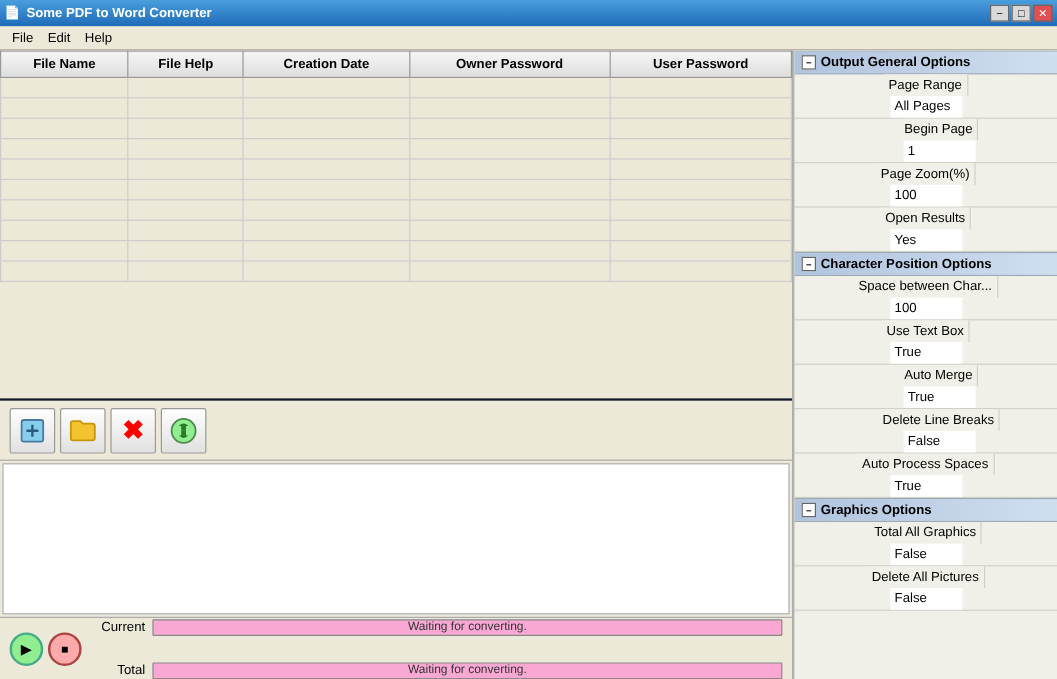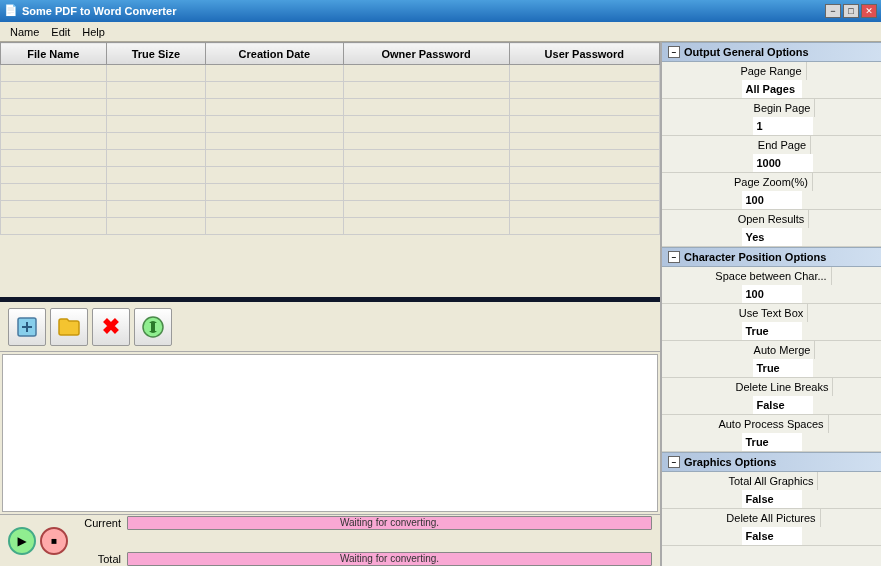--- a/index.html
+++ b/index.html
@@ -78,22 +78,22 @@
     .left-panel {
       flex: 1;
       display: flex;
       flex-direction: column;
       border-right: 1px solid #aaa;
     }
 
     
     .file-table-container {
       flex: 0 0 auto;
-      height: 260px;
-      border-bottom: 5px solid #0f172a;
+      height: 292px;
+      border-bottom: 2px solid #0f172a;
       overflow: hidden;
     }
     .file-table {
       width: 100%;
       border-collapse: collapse;
     }
     .file-table th {
       background: linear-gradient(to bottom, #f5f5f5, #ddd);
       border: 1px solid #999;
       padding: 3px 6px;
@@ -259,54 +259,53 @@
       align-items: center;
     }
     .options-val {
       width: 60px;
       padding: 2px 4px;
       font-size: 11px;
       background: white;
       min-height: 18px;
       display: flex;
       align-items: center;
-      font-weight: bold;
     }
   </style>
 </head>
 <body>
 
 <div class="title-bar">
   <div class="title-bar-left">
     <span class="title-icon">📄</span>
     <span class="title-text">Some PDF to Word Converter</span>
   </div>
   <div class="title-bar-buttons">
     <div class="title-btn">−</div>
     <div class="title-btn">□</div>
     <div class="title-btn close">✕</div>
   </div>
 </div>
 
 <div class="menu-bar">
-  <span class="menu-item">Name</span>
+  <span class="menu-item">File</span>
   <span class="menu-item">Edit</span>
   <span class="menu-item">Help</span>
 </div>
 
 <div class="main-container">
 
   <div class="left-panel">
 
     <div class="file-table-container">
       <table class="file-table">
         <thead>
           <tr>
             <th>File Name</th>
-            <th>True Size</th>
+            <th>File Help</th>
             <th>Creation Date</th>
             <th>Owner Password</th>
             <th>User Password</th>
           </tr>
         </thead>
         <tbody>
 
           <tr>
               <td>&nbsp;</td>
               <td></td>
@@ -437,24 +436,20 @@
         <span>Output General Options</span>
       </div>
       <div class="options-row">
         <div class="options-key">Page Range</div>
         <div class="options-val">All Pages</div>
       </div>
       <div class="options-row sub">
         <div class="options-key">Begin Page</div>
         <div class="options-val">1</div>
       </div>
-      <div class="options-row sub">
-        <div class="options-key">End Page</div>
-        <div class="options-val">1000</div>
-      </div>
       <div class="options-row">
         <div class="options-key">Page Zoom(%)</div>
         <div class="options-val">100</div>
       </div>
       <div class="options-row">
         <div class="options-key">Open Results</div>
         <div class="options-val">Yes</div>
       </div>
       <div class="options-section-header">
         <div class="collapse-btn">−</div>

